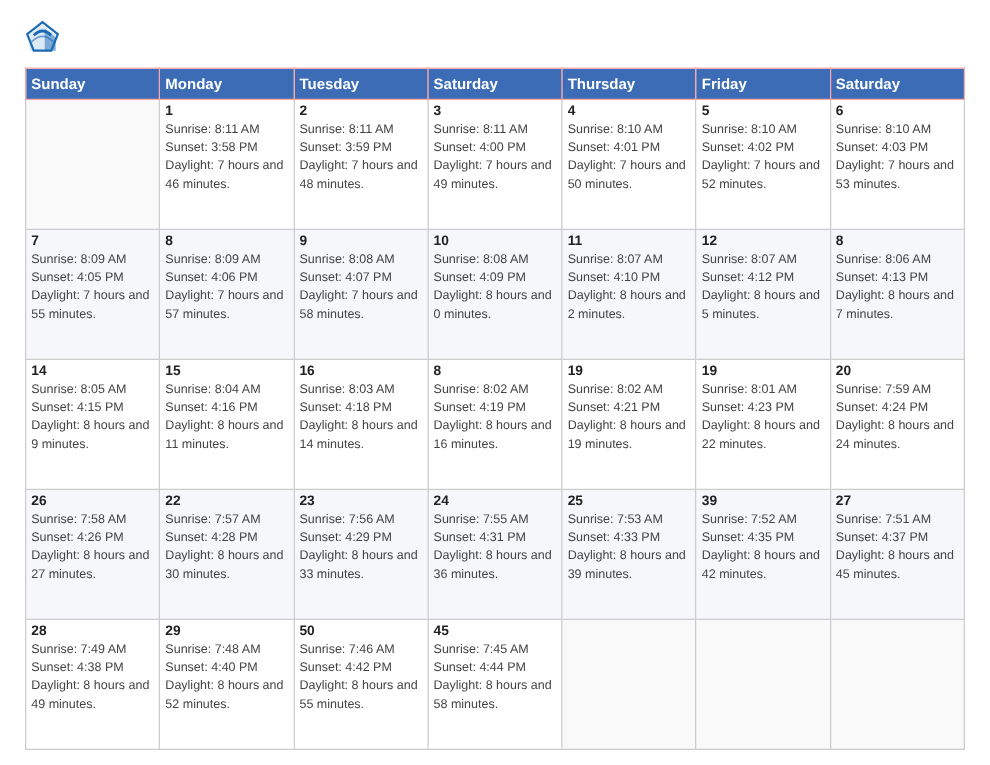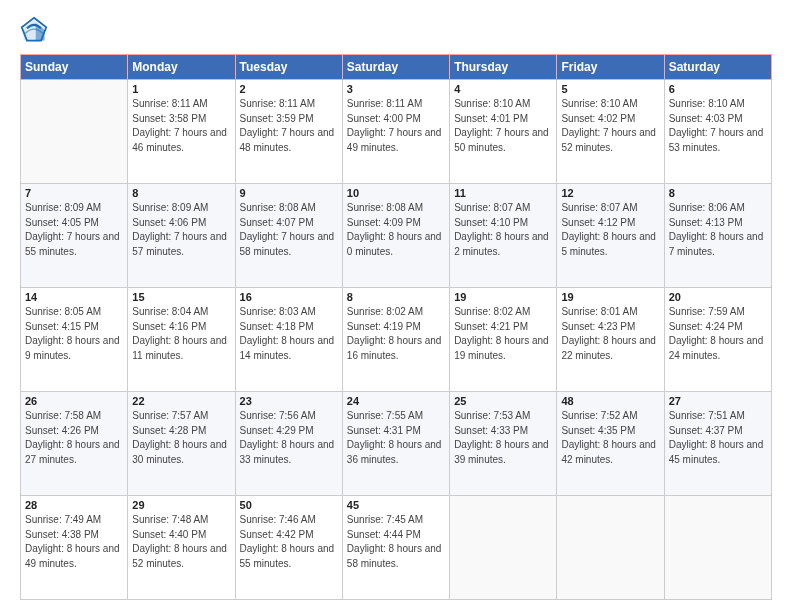--- a/index.html
+++ b/index.html
@@ -241,21 +241,21 @@
           </td>
           <td>
             <span class="day-number">24</span>
             <div class="day-info">Sunrise: 7:55 AM<br>Sunset: 4:31 PM<br>Daylight: 8 hours and 36 minutes.</div>
           </td>
           <td>
             <span class="day-number">25</span>
             <div class="day-info">Sunrise: 7:53 AM<br>Sunset: 4:33 PM<br>Daylight: 8 hours and 39 minutes.</div>
           </td>
           <td>
-            <span class="day-number">48</span>
+            <span class="day-number">39</span>
             <div class="day-info">Sunrise: 7:52 AM<br>Sunset: 4:35 PM<br>Daylight: 8 hours and 42 minutes.</div>
           </td>
           <td>
             <span class="day-number">27</span>
             <div class="day-info">Sunrise: 7:51 AM<br>Sunset: 4:37 PM<br>Daylight: 8 hours and 45 minutes.</div>
           </td>
         </tr>
         <tr>
           <td>
             <span class="day-number">28</span>

